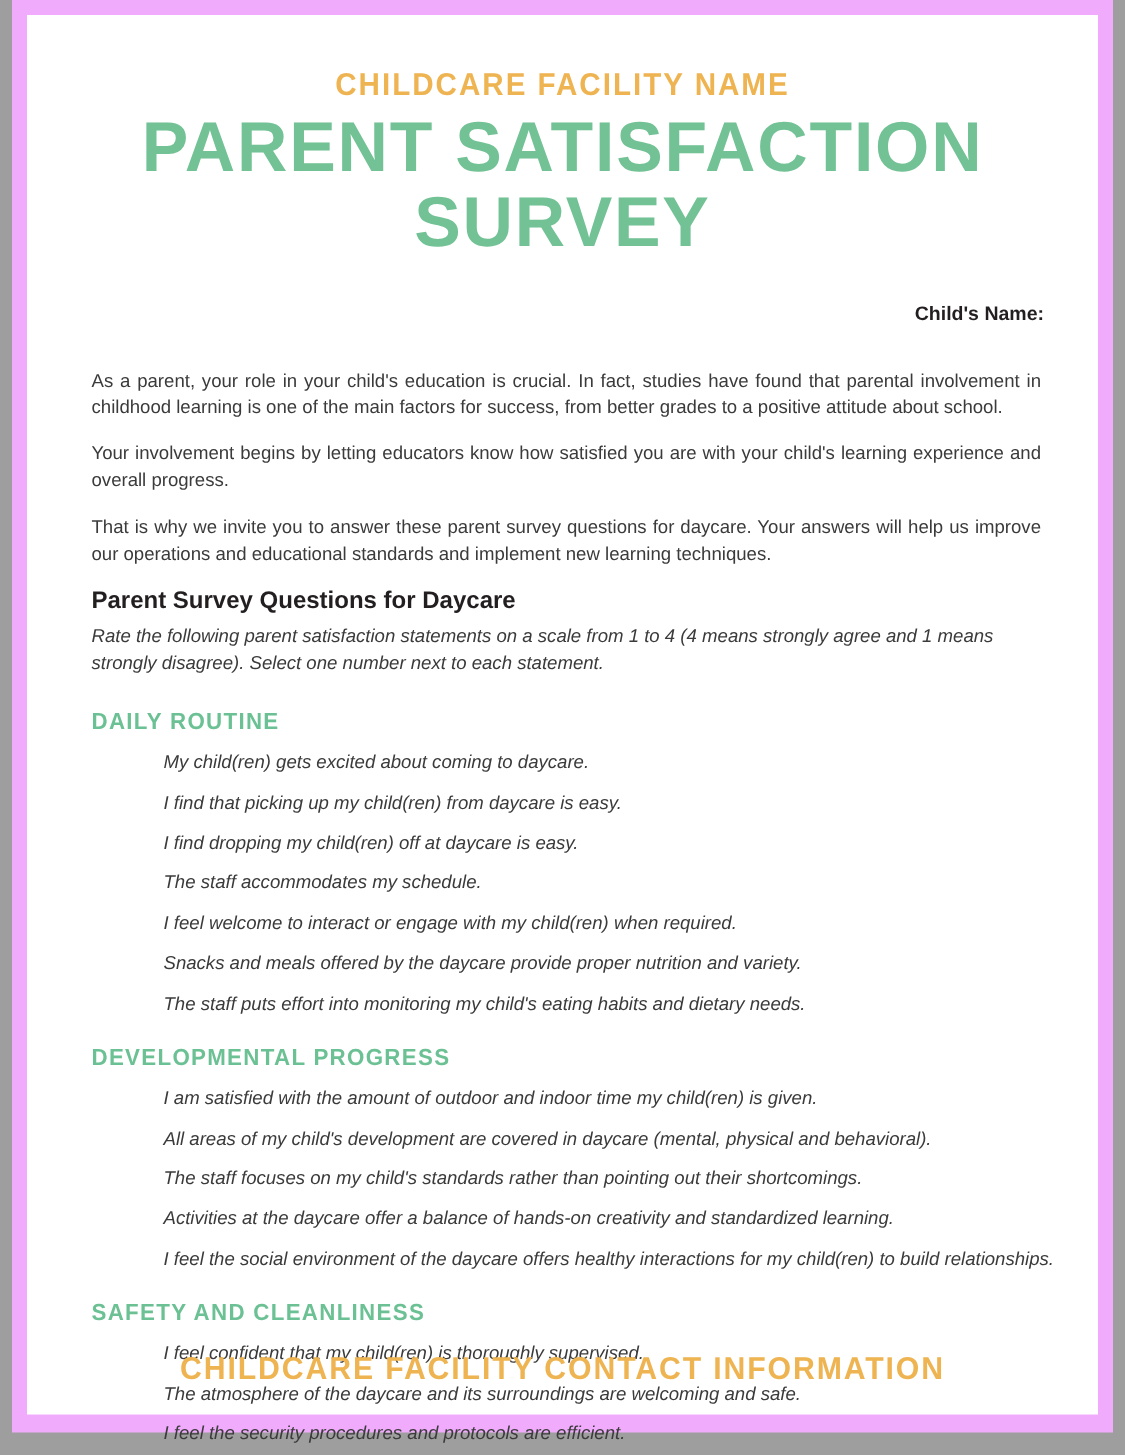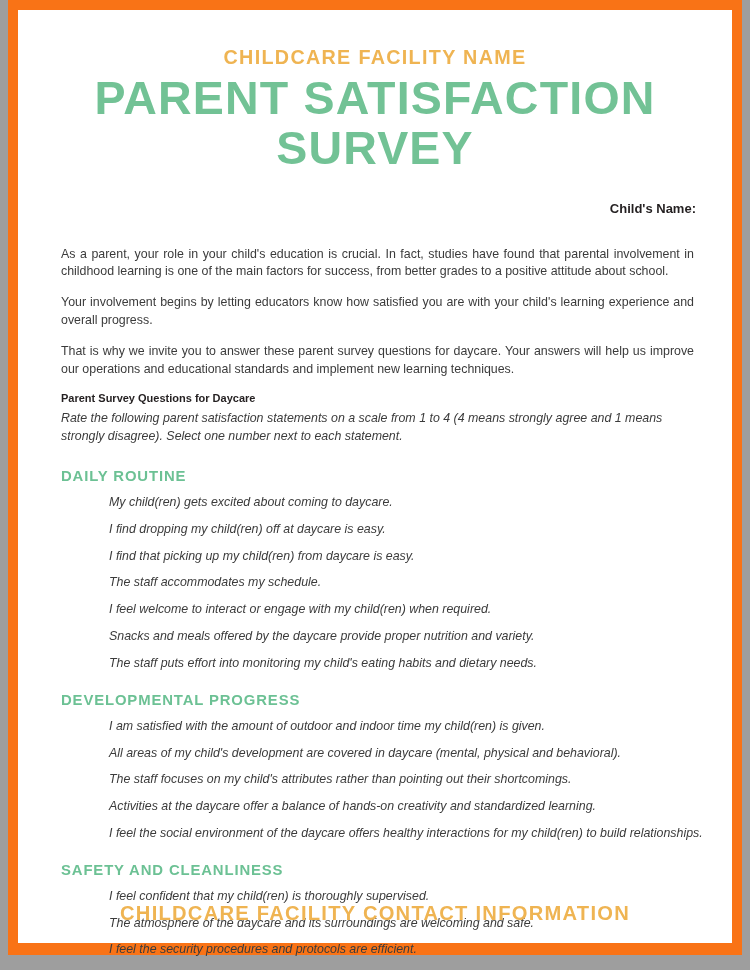--- a/index.html
+++ b/index.html
@@ -13,21 +13,21 @@
     font-family: "Liberation Sans", sans-serif;
     overflow: hidden;
   }
 
   .sheet {
     position: absolute;
     left: 8px;
     top: 0px;
     width: 734px;
     height: 955px;
-    background: #f97316;
+    background: #f0abfc;
     box-sizing: border-box;
     padding: 10px 10px 12px 10px;
   }
 
   .page {
     width: 100%;
     height: 100%;
     background: #ffffff;
     box-sizing: border-box;
     position: relative;
@@ -96,21 +96,21 @@
     text-align: justify;
     hyphens: auto;
   }
 
   
   .instructions {
     margin-top: 10px;
     padding-left: 7px;
   }
   .instr-title {
-    font-size: 11px;
+    font-size: 16px;
     font-weight: bold;
     color: #231f20;
     margin-bottom: 6px;
   }
   .instr-body {
     font-size: 12.4px;
     font-style: italic;
     line-height: 1.45;
     color: #3b3b3b;
     max-width: 648px;
@@ -182,35 +182,35 @@
 
     <div class="instructions">
       <div class="instr-title">Parent Survey Questions for Daycare</div>
       <div class="instr-body">Rate the following parent satisfaction statements on a scale from 1 to 4 (4 means strongly agree and 1 means strongly disagree). Select one number next to each statement.</div>
     </div>
 
     <div class="section">
       <div class="section-heading">DAILY ROUTINE</div>
       <ul class="section-list">
         <li>My child(ren) gets excited about coming to daycare.</li>
+        <li>I find that picking up my child(ren) from daycare is easy.</li>
         <li>I find dropping my child(ren) off at daycare is easy.</li>
-        <li>I find that picking up my child(ren) from daycare is easy.</li>
         <li>The staff accommodates my schedule.</li>
         <li>I feel welcome to interact or engage with my child(ren) when required.</li>
         <li>Snacks and meals offered by the daycare provide proper nutrition and variety.</li>
         <li>The staff puts effort into monitoring my child's eating habits and dietary needs.</li>
       </ul>
     </div>
 
     <div class="section">
       <div class="section-heading">DEVELOPMENTAL PROGRESS</div>
       <ul class="section-list">
         <li>I am satisfied with the amount of outdoor and indoor time my child(ren) is given.</li>
         <li>All areas of my child's development are covered in daycare (mental, physical and behavioral).</li>
-        <li>The staff focuses on my child's attributes rather than pointing out their shortcomings.</li>
+        <li>The staff focuses on my child's standards rather than pointing out their shortcomings.</li>
         <li>Activities at the daycare offer a balance of hands-on creativity and standardized learning.</li>
         <li>I feel the social environment of the daycare offers healthy interactions for my child(ren) to build relationships.</li>
       </ul>
     </div>
 
     <div class="section">
       <div class="section-heading">SAFETY AND CLEANLINESS</div>
       <ul class="section-list">
         <li>I feel confident that my child(ren) is thoroughly supervised.</li>
         <li>The atmosphere of the daycare and its surroundings are welcoming and safe.</li>

